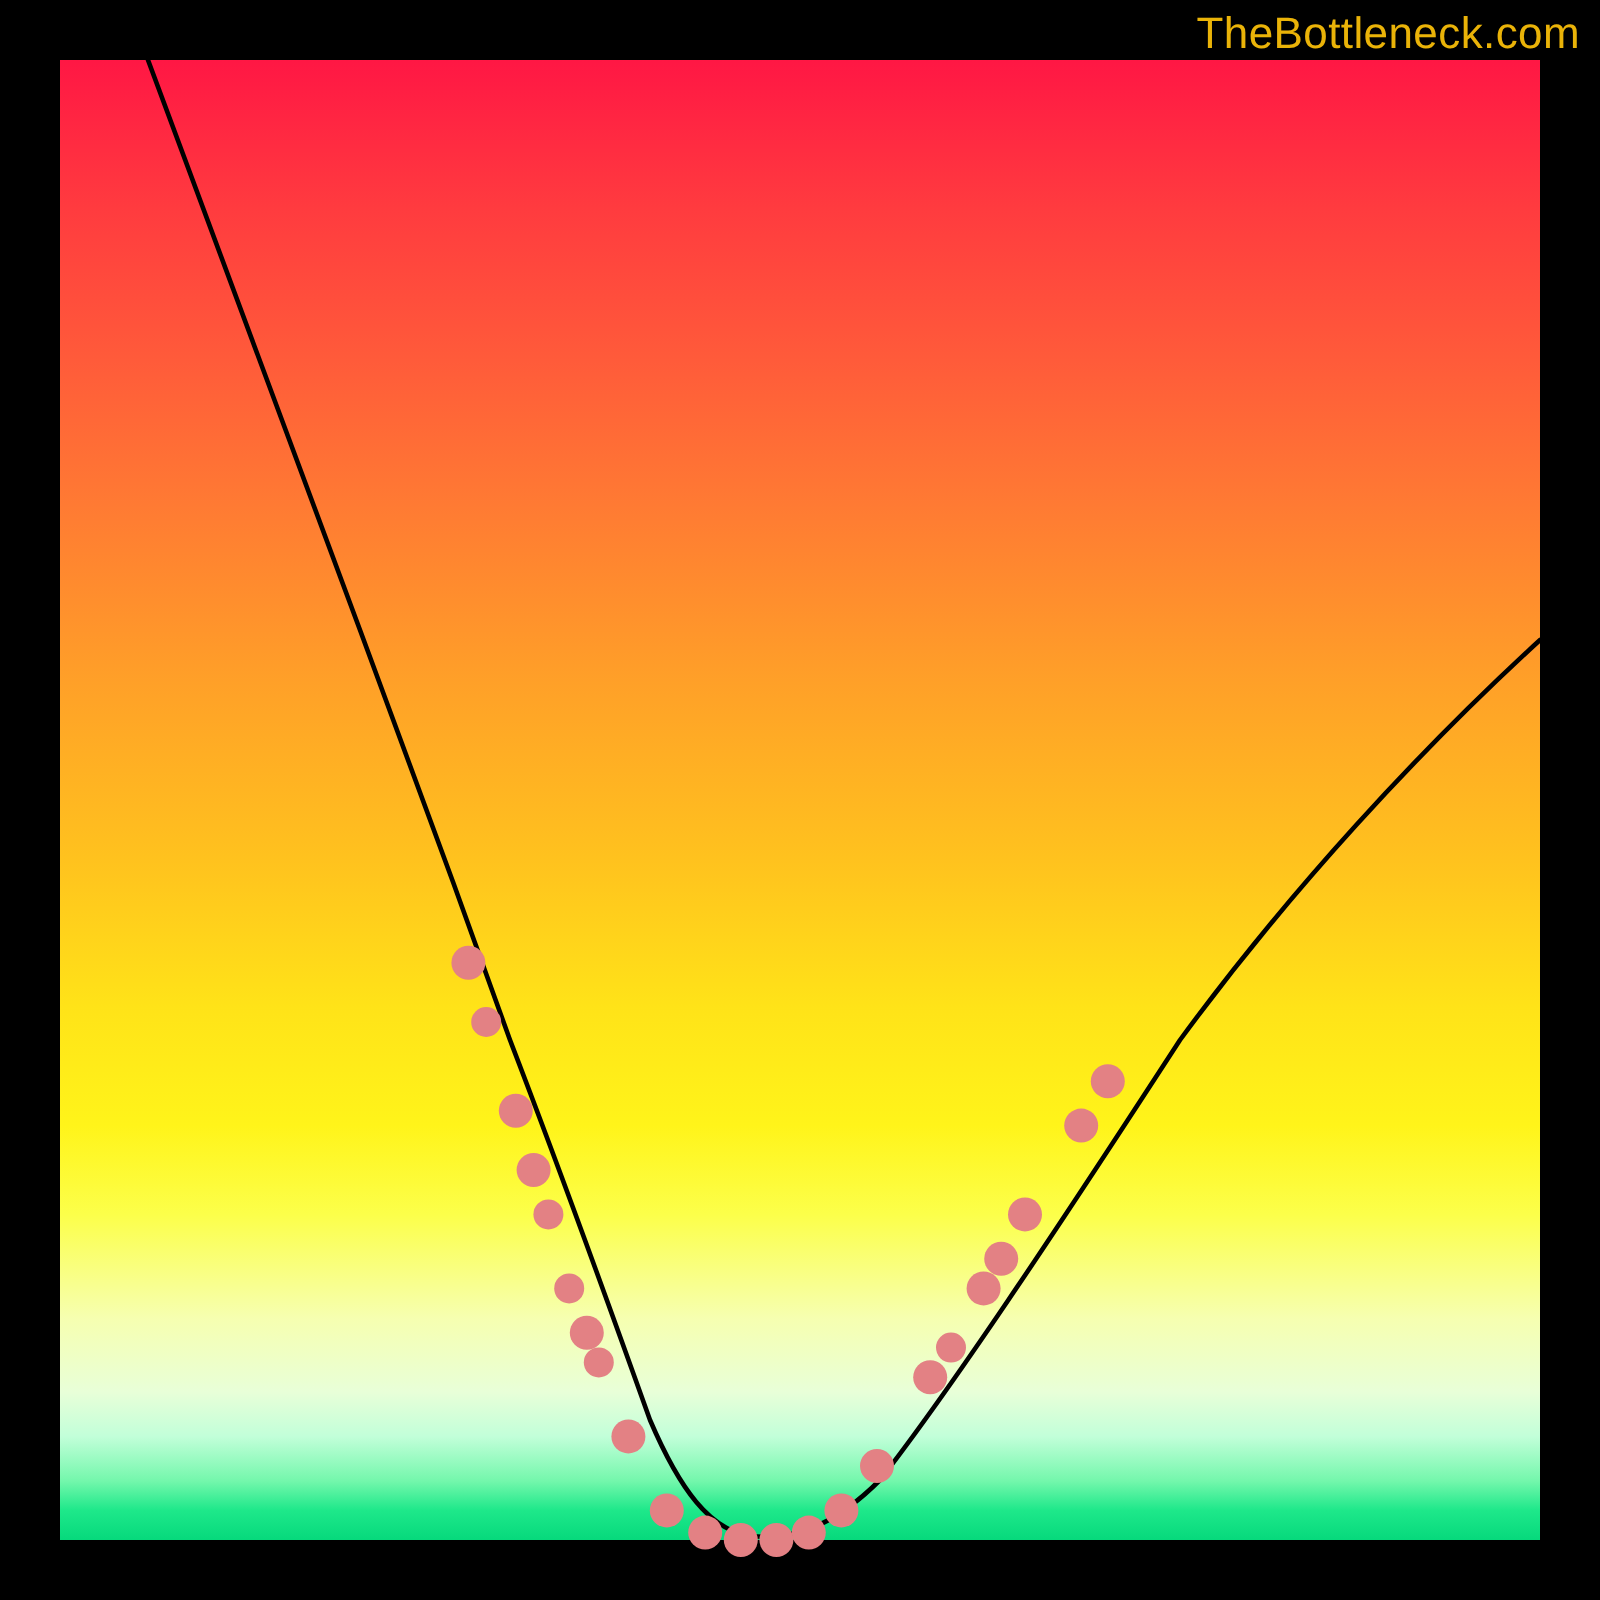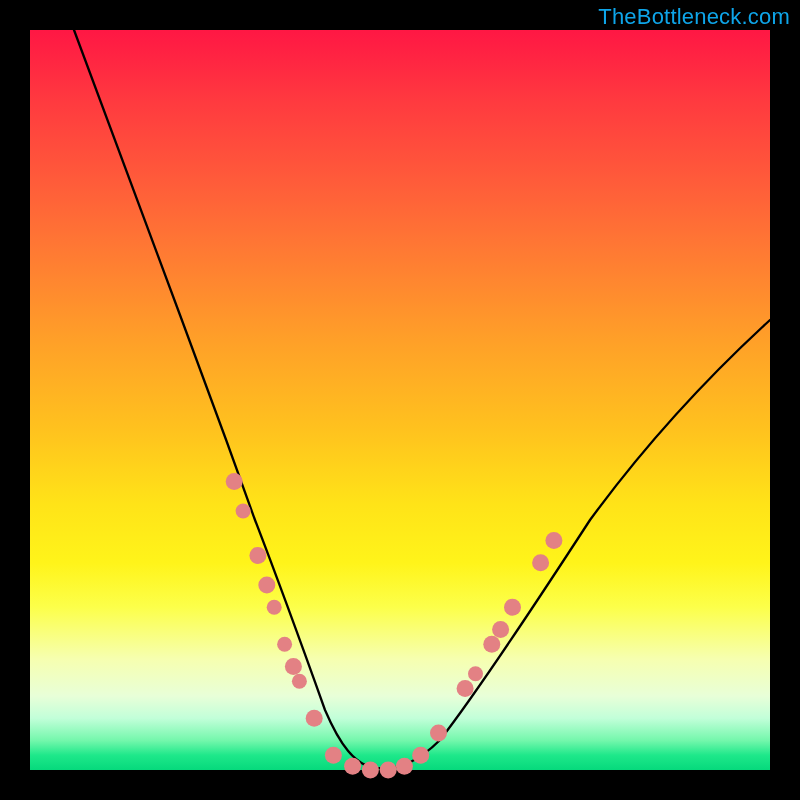--- a/index.html
+++ b/index.html
@@ -40,21 +40,21 @@
       #c2ffd9 93%,
       #74f7ac 96%,
       #1ee88a 98%,
       #06d97c 100%
     );
   }
   .watermark {
     position: absolute;
     top: 4px;
     right: 10px;
-    color: #0ea5e9;
+    color: #eab308;
     font-size: 22px;
     letter-spacing: 0.2px;
     font-weight: 400;
   }
   svg.curve {
     position: absolute;
     top: 30px;
     left: 30px;
     width: 740px;
     height: 740px;

